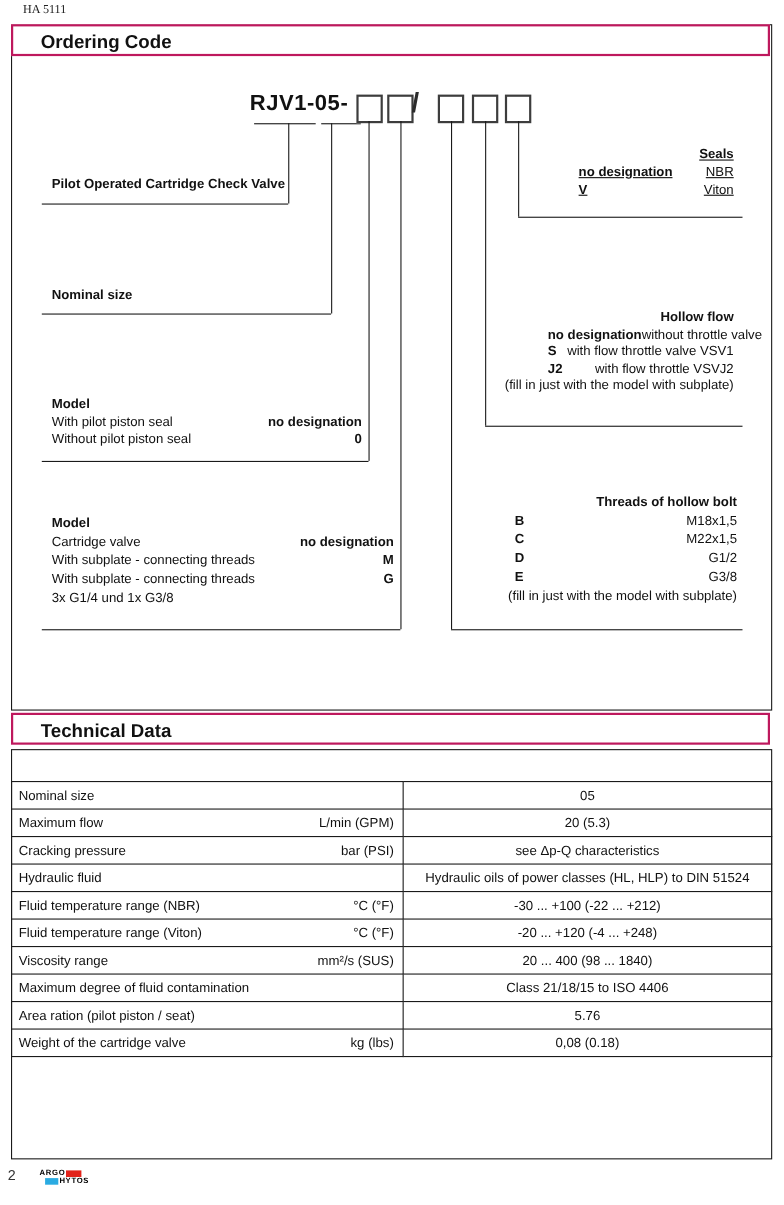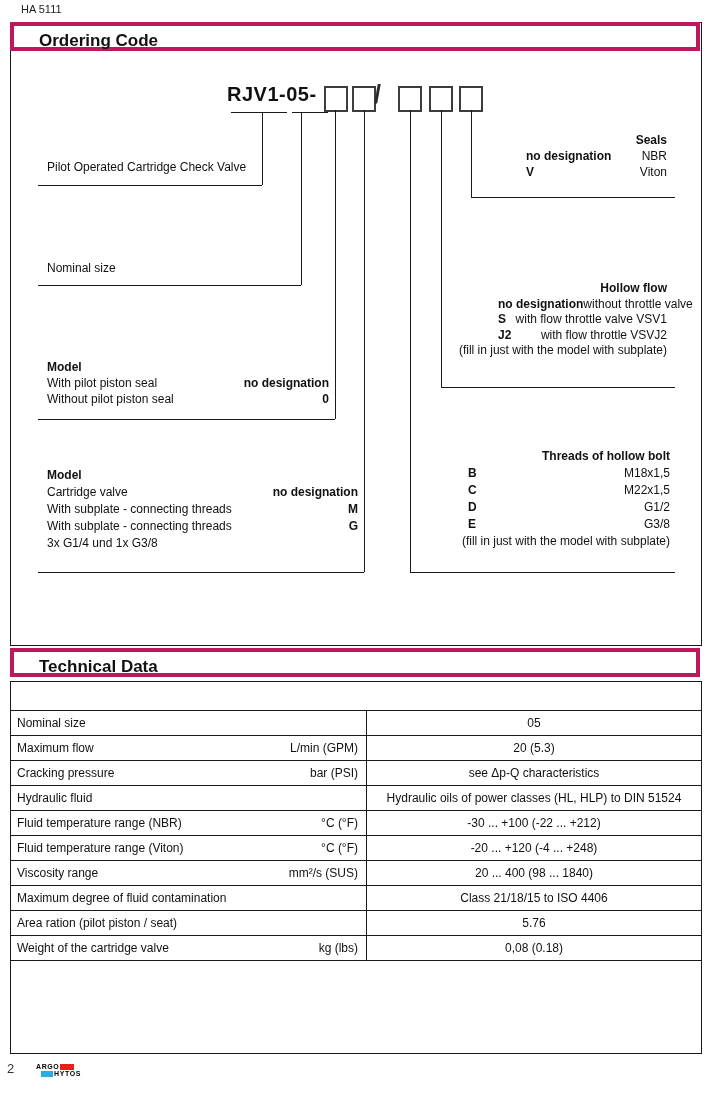--- a/index.html
+++ b/index.html
@@ -3,27 +3,27 @@
 <meta charset="utf-8">
 <style>
   html,body{margin:0;padding:0;background:#fff;}
   .page{
     position:relative;width:713px;height:1095px;background:#ffffff;
     font-family:"Liberation Sans",sans-serif;color:#111;overflow:hidden;
   }
   .vline{position:absolute;width:1px;background:#1a1a1a;}
   .hline{position:absolute;height:1px;background:#1a1a1a;}
   .section-box{position:absolute;border:1px solid #1a1a1a;background:#fff;}
-  .title-band{position:absolute;border:4px solid #be185d;background:#fff;
+  .title-band{position:absolute;border:2px solid #be185d;background:#fff;
     font-weight:bold;font-size:17px;line-height:29px;padding-left:25px;box-sizing:border-box;}
-  .doc-code{position:absolute;left:21px;top:3px;font-size:11px;color:#222;}
+  .doc-code{position:absolute;left:21px;top:3px;font-size:11px;color:#222;font-family:Liberation Serif, serif;}
   .code-text{position:absolute;left:227px;top:83px;font-size:20px;font-weight:bold;letter-spacing:.5px;}
   .code-box{position:absolute;top:86px;width:20px;height:22px;border:2px solid #3d3d3d;background:#fff;}
   .code-slash{position:absolute;left:374px;top:80px;font-size:25px;font-weight:bold;color:#2b2b2b;}
-  .lbl{position:absolute;font-size:12px;font-weight:normal;}
+  .lbl{position:absolute;font-size:12px;font-weight:bold;}
   .blk{position:absolute;font-size:12px;line-height:16px;}
   .blk .t{font-weight:bold;}
   .blk .t.right{text-align:right;}
   .row{display:flex;justify-content:space-between;}
   .row .c{font-weight:bold;white-space:nowrap;margin-left:48px;}
   .row .v{white-space:nowrap;}
   .note{text-align:right;}
   .tech-table{position:absolute;left:10px;top:710px;width:692px;border-collapse:collapse;
     font-size:12px;table-layout:fixed;}
   .tech-table td{border:1px solid #1a1a1a;height:24px;padding:0;vertical-align:middle;}
@@ -102,21 +102,21 @@
     <div class="row">
       <span class="v">With subplate - connecting threads</span>
       <span class="c">G</span>
     </div>
     <div class="row">
       <span class="v">3x G1/4 und 1x G3/8</span>
       <span class="c"></span>
     </div>
   </div>
 
-  <div class="blk" style="left:478px;top:132px;width:189px;">
+  <div class="blk" style="left:478px;top:132px;width:189px;text-decoration:underline;">
     <div class="t right">Seals</div>
     <div class="row">
       <span class="c">no designation</span>
       <span class="v">NBR</span>
     </div>
     <div class="row">
       <span class="c">V</span>
       <span class="v">Viton</span>
     </div>
   </div>

